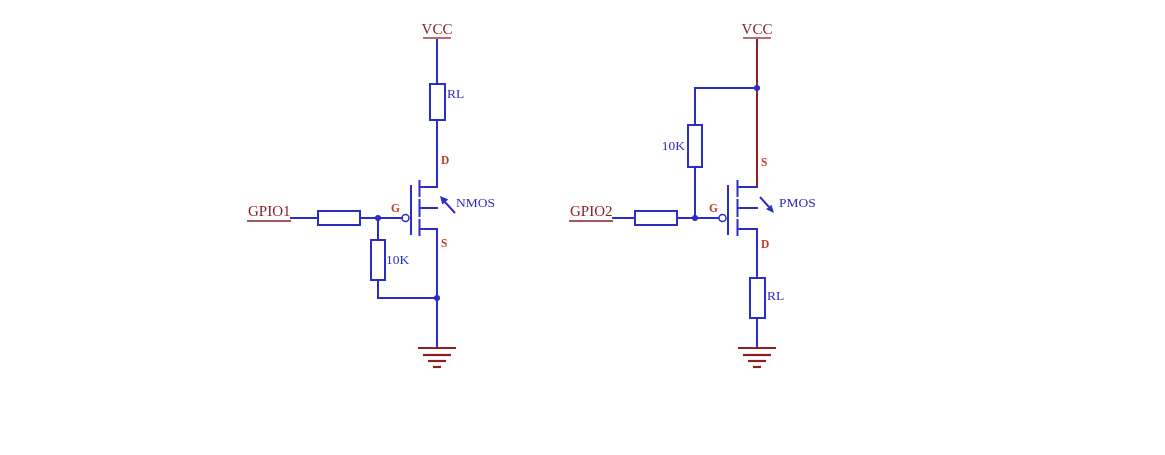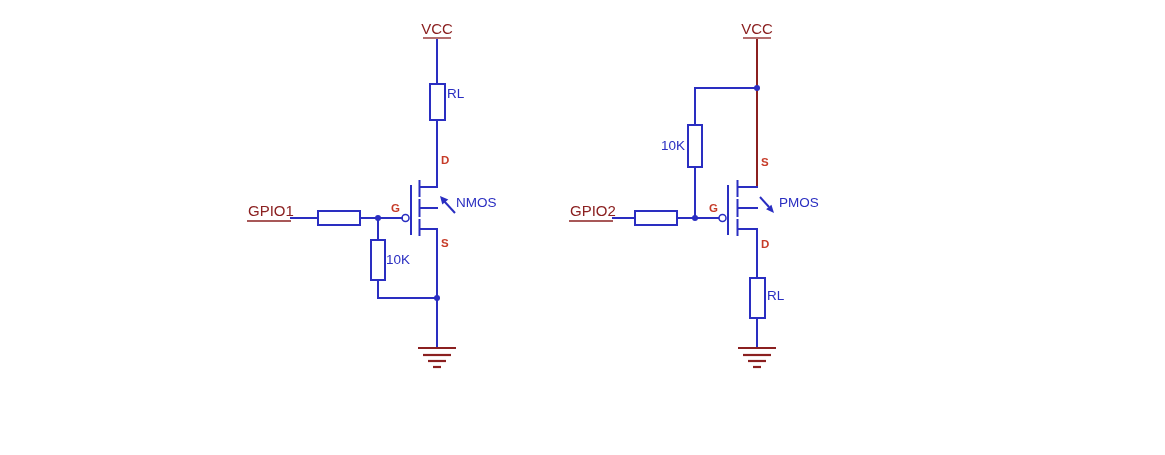--- a/index.html
+++ b/index.html
@@ -1,17 +1,17 @@
 <!DOCTYPE html>
 <html><head>
 <meta charset="utf-8">
 <style>
   html,body{margin:0;padding:0;background:#ffffff;}
   .stage{position:relative;width:1165px;height:455px;background:#ffffff;overflow:hidden;
-         font-family:Liberation Sans, sans-serif;}
+         font-family:Liberation Serif, serif;}
   svg{position:absolute;left:0;top:0;}
   .wire{stroke:#2a2ec1;stroke-width:2;fill:none;stroke-linecap:square;}
   .wire-dark{stroke:#8b2020;stroke-width:2;fill:none;stroke-linecap:square;}
   .comp{stroke:#2a2ec1;stroke-width:2;fill:#ffffff;}
   .dot{fill:#2a2ec1;stroke:none;}
   .bubble{fill:#ffffff;stroke:#2a2ec1;stroke-width:1.5;}
   .gnd{stroke:#8b2020;stroke-width:2.2;stroke-linecap:butt;}
   .u{stroke:#8b2020;stroke-width:1.3;}
   .arrow-line{stroke:#2a2ec1;stroke-width:2;fill:none;}
   .arrow-head{fill:#2a2ec1;stroke:none;}

